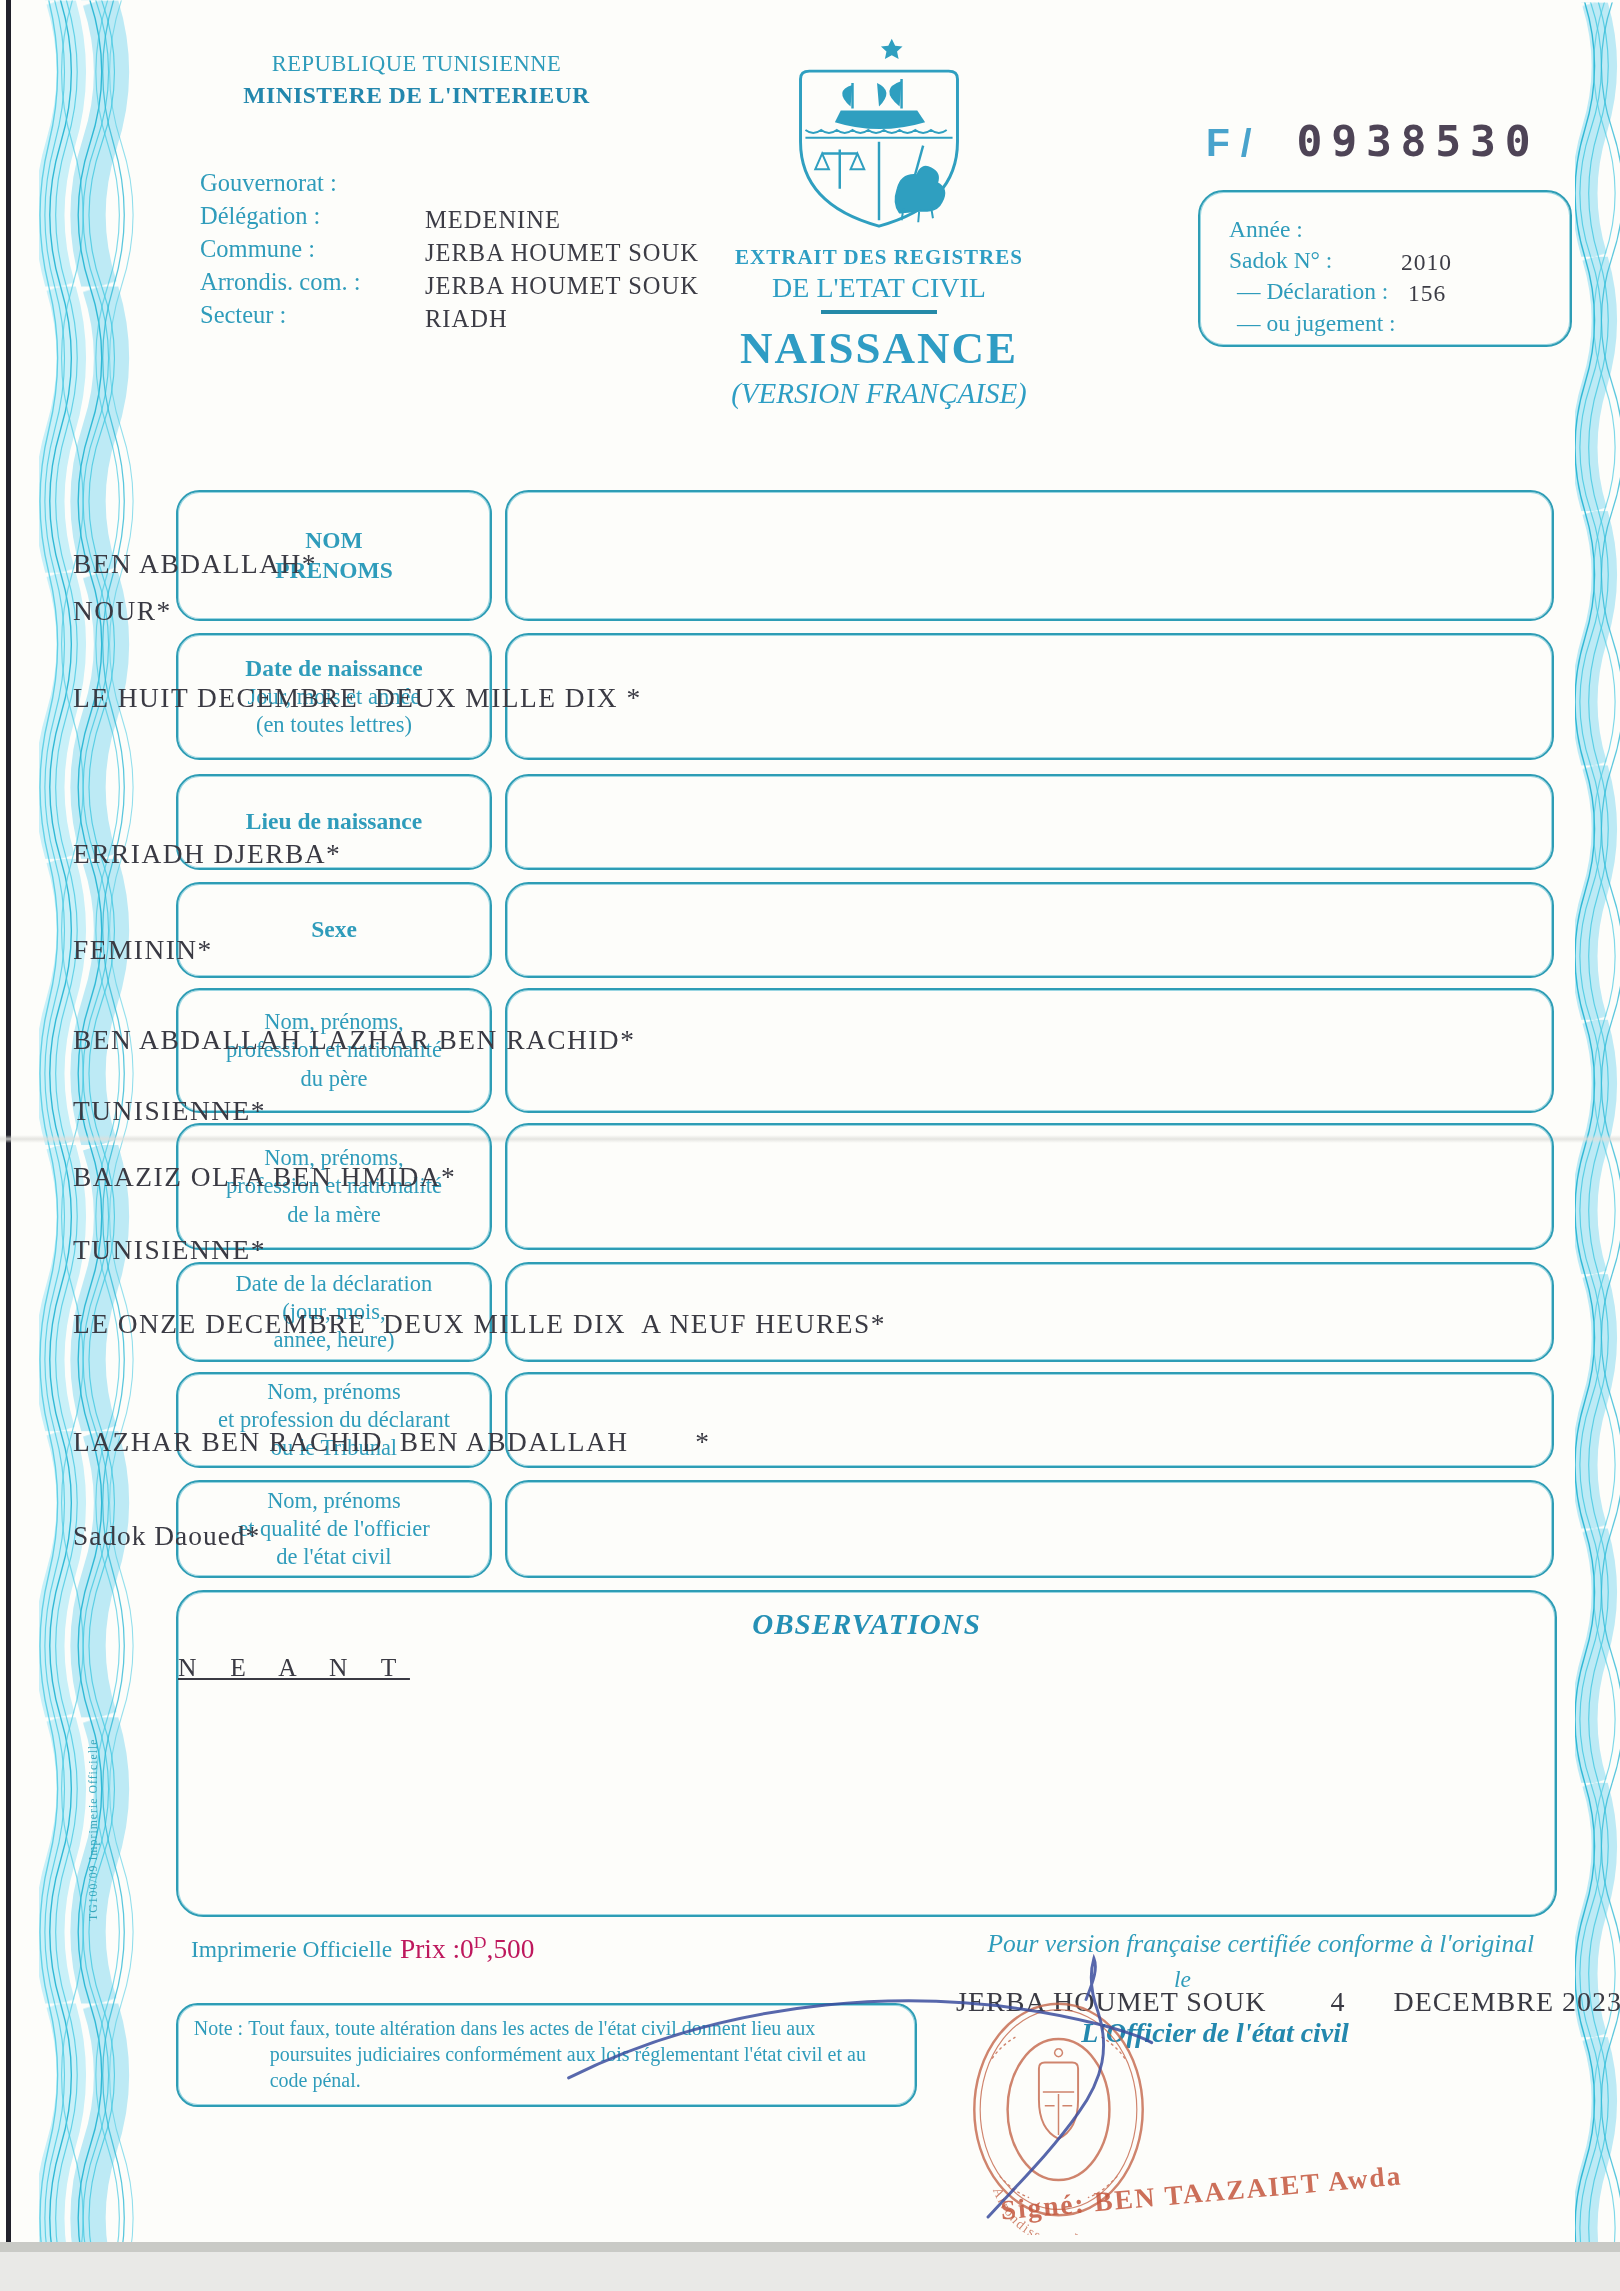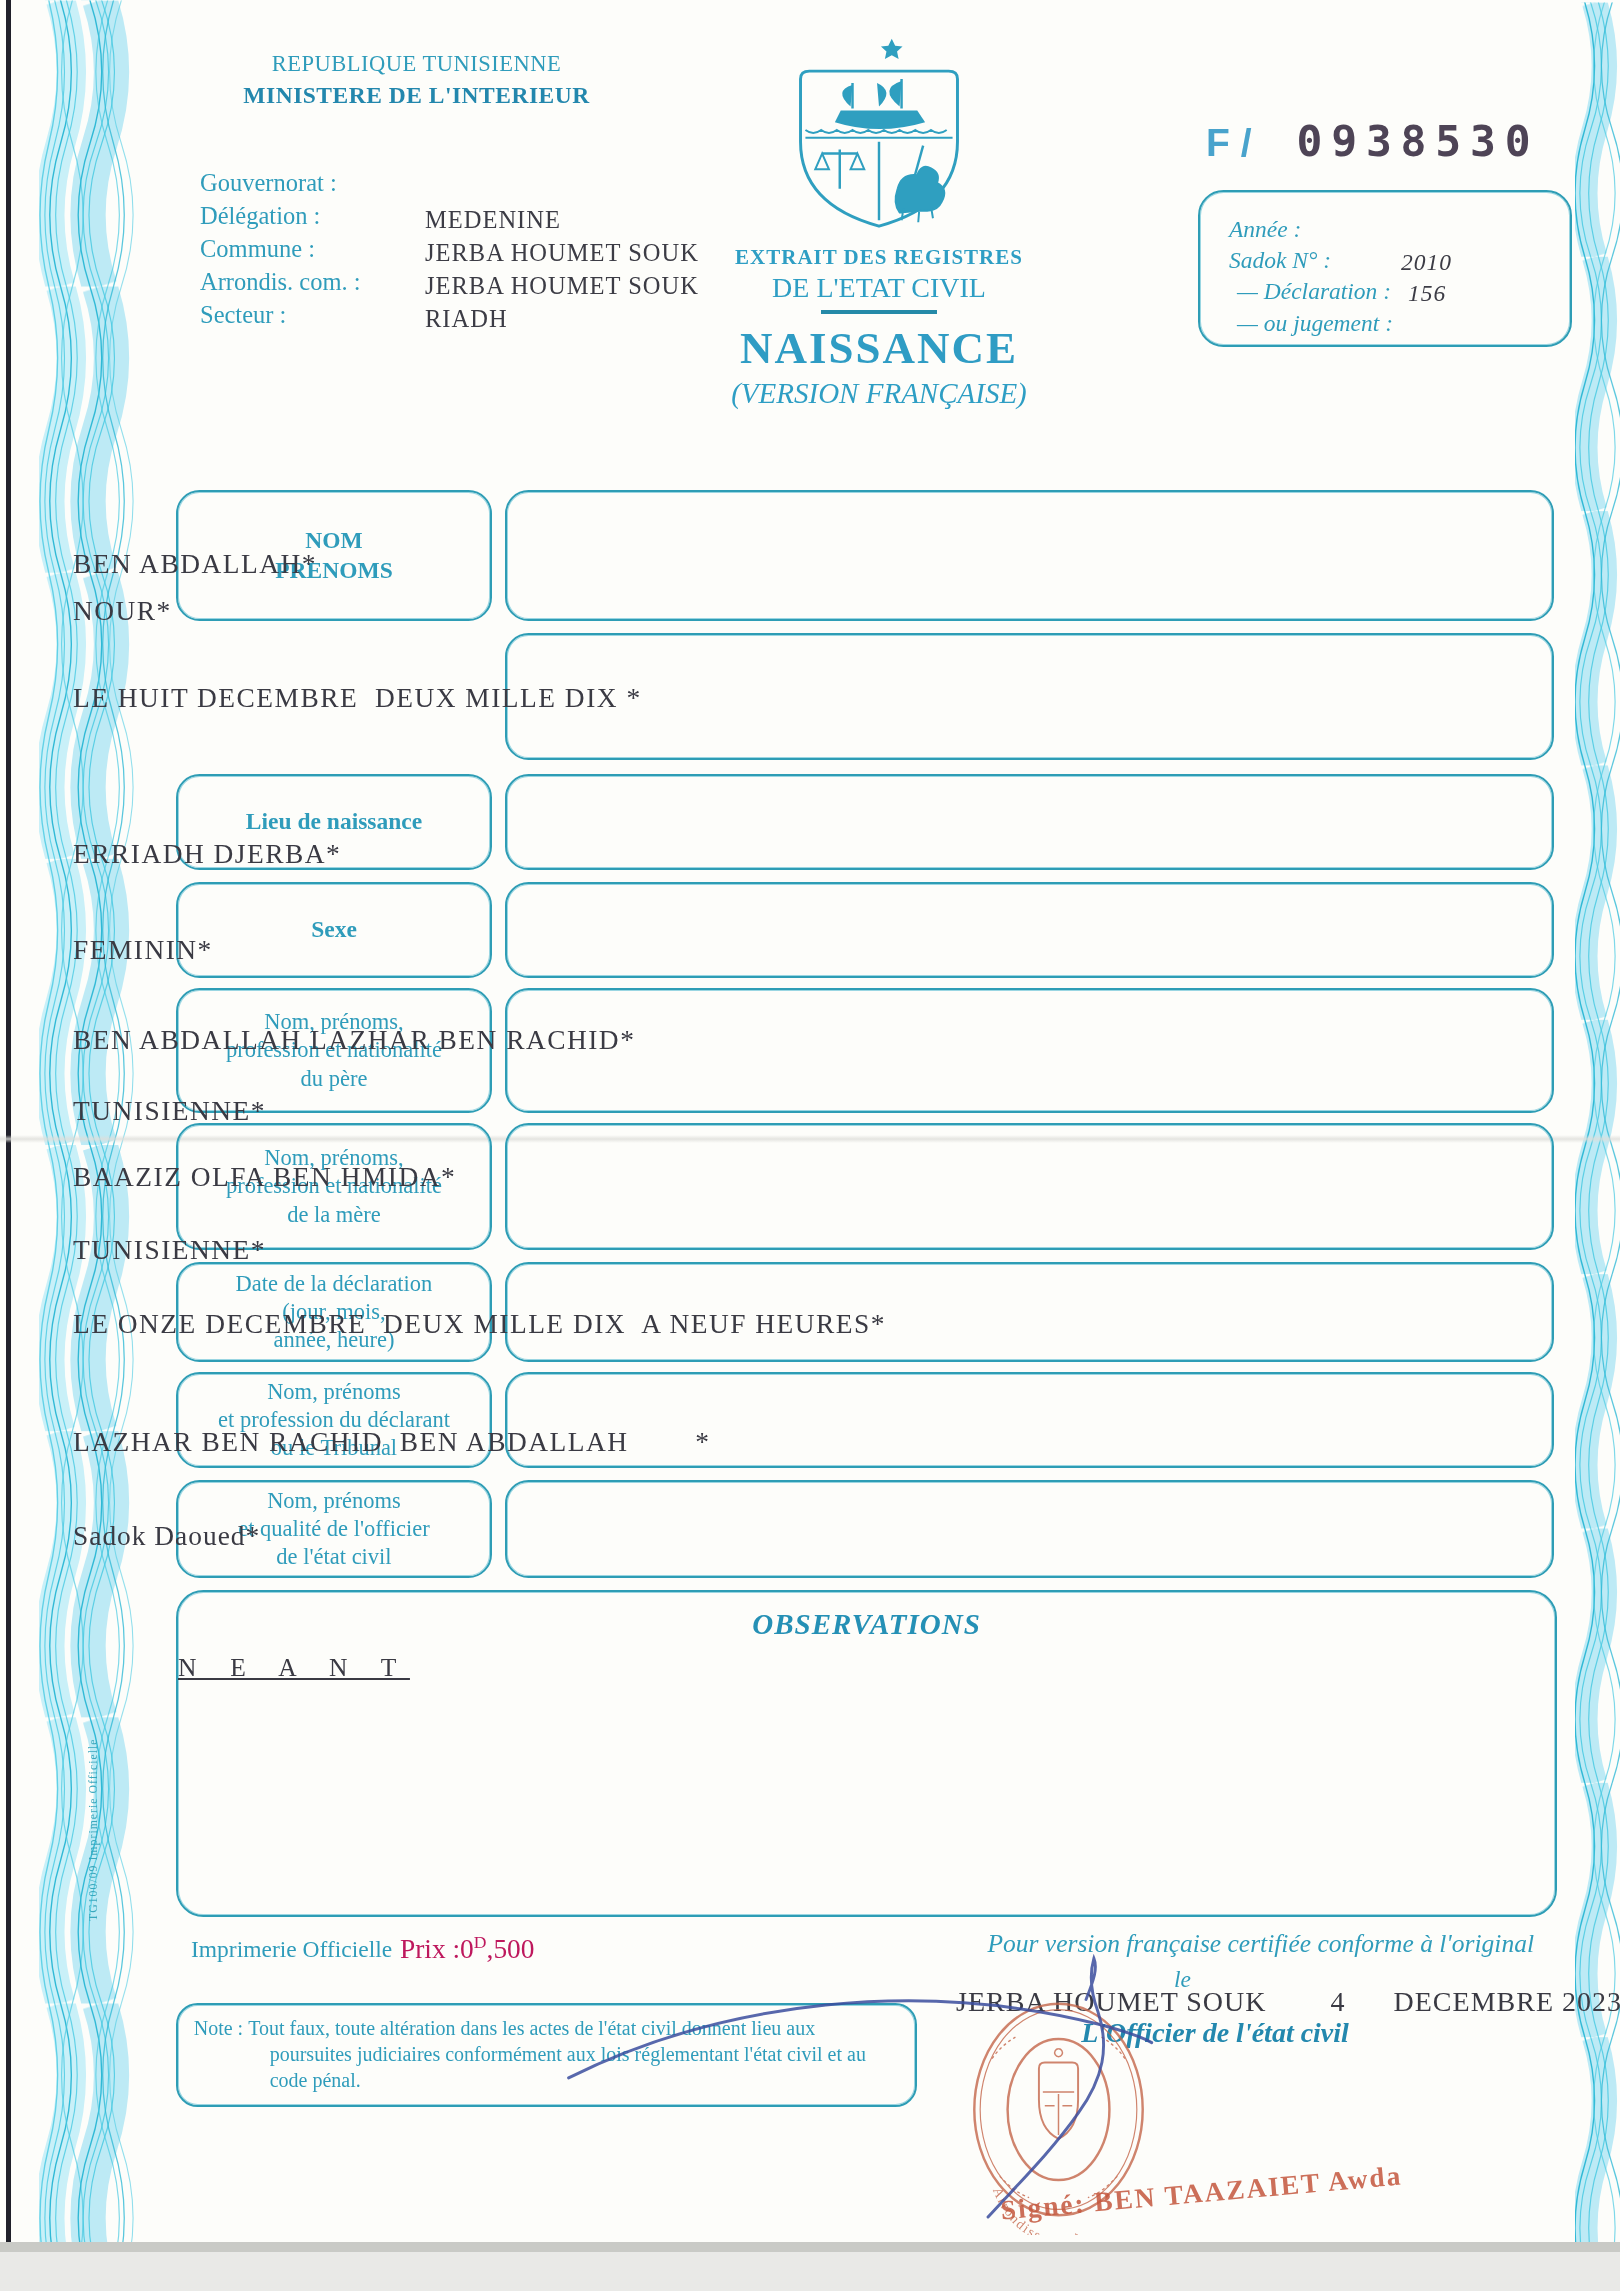--- a/index.html
+++ b/index.html
@@ -23,21 +23,21 @@
   .hdr-row{position:relative;height:33px;}
   .hdr-label{position:absolute;left:0;color:#2f9cbb;font-size:24.5px;}
   .hdr-value{position:absolute;left:225px;top:3.9px;color:#3c3c45;font-size:24.5px;letter-spacing:1px;}
   
   .serial{position:absolute;left:1206px;top:116px;white-space:nowrap;}
   .serial .f{color:#49a3cc;font-size:39px;font-family:"Liberation Sans",sans-serif;font-weight:bold;}
   .serial .num{color:#4e4456;font-size:43px;font-weight:600;margin-left:41px;
                font-family:"DejaVu Sans Mono",monospace;letter-spacing:8.8px;}
   .acte-box{position:absolute;left:1198px;top:190px;width:370px;height:153px;
             border:2.5px solid #2e9db5;border-radius:25.5px;box-shadow:inset 0 0 0 1px #9ad6e2;
-            color:#2f9cbb;font-size:23.5px;font-style:italic;}
+            color:#2f9cbb;font-size:23.5px;}
   .acte-box .l1{position:absolute;left:29px;top:23.5px;}
   .acte-box .l2{position:absolute;left:29px;top:55px;}
   .acte-box .l2v{position:absolute;left:201px;top:57px;color:#3c3c45;letter-spacing:1px;}
   .acte-box .l3{position:absolute;left:37px;top:86px;}
   .acte-box .l3v{position:absolute;left:208px;top:88px;color:#3c3c45;letter-spacing:1px;}
   .acte-box .l4{position:absolute;left:37px;top:118px;}
   
   .title{position:absolute;left:536px;top:245px;width:686px;text-align:center;color:#2e9ec4;}
   .title .t1{font-size:21px;font-weight:bold;letter-spacing:1px;}
   .title .t2{font-size:28px;margin-top:2px;}
@@ -194,20 +194,25 @@
   </div>
 
   <div class="lbox" style="top:490px;height:131px;">
     <div class="b">NOM</div>
     <div class="b">PRENOMS</div>
   </div>
   <div class="vbox" style="top:490px;height:131px;"></div>
   <div class="val" style="top:549px;">BEN ABDALLAH*</div>
   <div class="val" style="top:596px;">NOUR*</div>
 
+  <div class="lbox" style="top:633px;height:127px;">
+    <div class="b">Date de naissance</div>
+    <div>Jour, mois et année</div>
+    <div>(en toutes lettres)</div>
+  </div>
   <div class="vbox" style="top:633px;height:127px;"></div>
   <div class="val" style="top:683px;">LE HUIT DECEMBRE  DEUX MILLE DIX *</div>
 
   <div class="lbox" style="top:774px;height:96px;">
     <div class="b">Lieu de naissance</div>
   </div>
   <div class="vbox" style="top:774px;height:96px;"></div>
   <div class="val" style="top:839px;">ERRIADH DJERBA*</div>
 
   <div class="lbox" style="top:882px;height:96px;">

